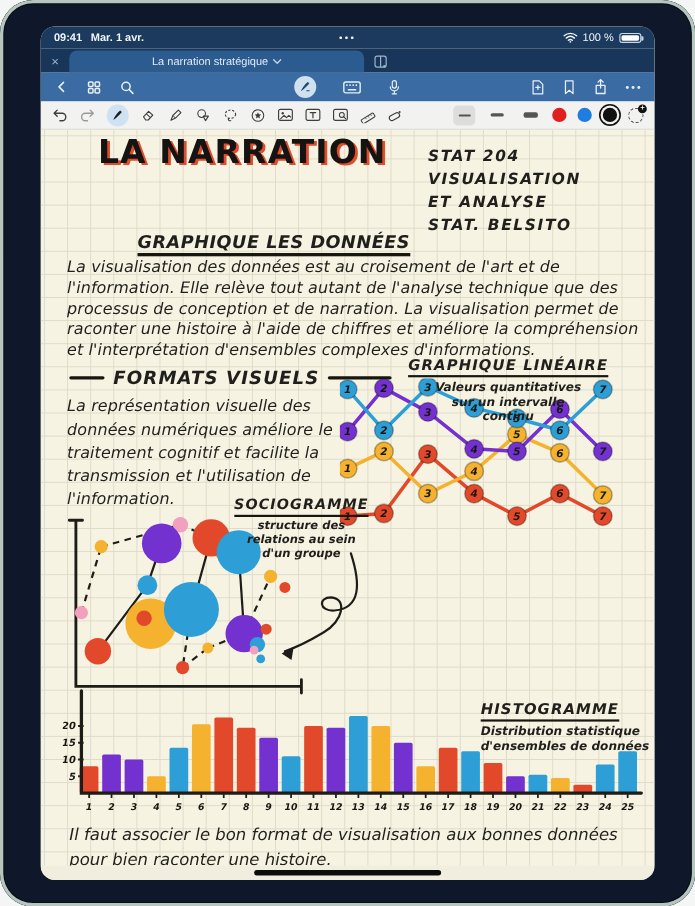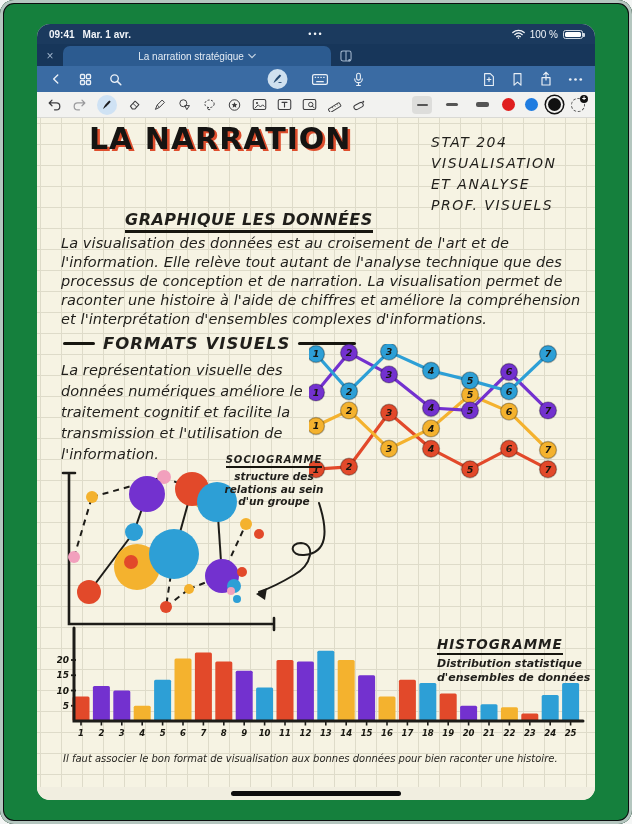--- a/index.html
+++ b/index.html
@@ -1,19 +1,19 @@
 <!DOCTYPE html>
 <html><head>
 <meta charset="utf-8">
 <style>
   * { box-sizing: border-box; margin: 0; padding: 0; }
   html,body { width: 632px; height: 824px; }
   body { background: #f4f6f5; font-family: "Liberation Sans", sans-serif; position: relative; }
 
-  .device { position: absolute; inset: 0; background: #15803d; border-radius: 14px;
+  .device { position: absolute; inset: 0; background: #0f172a; border-radius: 30px;
             box-shadow: inset 0 0 0 3px #b4c6bf, inset 0 0 0 4px #0b0c0e; }
   .screen { position: absolute; left: 37px; top: 24px; width: 558px; height: 776px;
             background: #f6f3e4; border-radius: 13px; overflow: hidden;
             display: flex; flex-direction: column; }
 
   
   .status-bar { height: 20px; background: #1b3a5e; color: #f2f5f9; font-size: 10px;
                 display: flex; align-items: center; padding: 0 12px; flex: none; }
   .status-left { display: flex; gap: 8px; font-weight: bold; }
   .status-center { position: absolute; left: 50%; transform: translateX(-50%); letter-spacing: 2px; font-size: 9px; }
@@ -59,21 +59,21 @@
            color: #201f1b; }
   .abs { position: absolute; }
   .hand { font-family: "DejaVu Sans", sans-serif; font-style: italic; }
 
   .note-title { font-weight: 800; font-family: "DejaVu Sans", sans-serif;
                 color: #151412; text-shadow: 2.5px 2px 0 #de4e2d; letter-spacing: 1px; line-height: 1.0; }
   .note-title .l1 { font-size: 30px; display: block; }
   .note-title .l2 { font-size: 41px; display: block; margin-top: 2px; }
   .note-subtitle { font-size: 16px; font-weight: 800; font-style: italic; letter-spacing: .5px;
                    border-bottom: 3px solid #17160f; padding-bottom: 1px; display: inline-block; }
-  .course-info { font-size: 14px; line-height: 21px; letter-spacing: 1.5px; font-weight: 400; margin-left: 42px; }
+  .course-info { font-size: 14px; line-height: 21px; letter-spacing: 1.5px; font-weight: 700; }
   .body-text { font-size: 14.5px; line-height: 19px; letter-spacing: .1px; }
   .heading-flex { display: flex; align-items: center; gap: 8px; font-weight: 800; font-style: italic;
                   font-family: "DejaVu Sans", sans-serif; font-size: 16.5px; letter-spacing: 1px; }
   .heading-flex:before, .heading-flex:after { content: ""; height: 3px; background: #17160f; border-radius: 2px; }
   .heading-flex:before { width: 32px; } .heading-flex:after { width: 58px; }
   .chart-caption { text-align: center; font-family: "DejaVu Sans", sans-serif; z-index: 2; pointer-events: none; }
   .chart-caption .ct { font-weight: 800; font-style: italic; font-size: 13.5px; letter-spacing: 1px;
                        border-bottom: 2px solid #17160f; display: inline-block; padding-bottom: 1px; }
   .chart-caption .cs { font-weight: 700; font-style: italic; font-size: 11px; line-height: 13.5px; margin-top: 2px; }
 
@@ -303,30 +303,34 @@
       <span class="l1">LA NARRATION</span>
     </div>
     <div class="abs" style="left:88px; top:92px;">
       <span class="note-subtitle hand">GRAPHIQUE LES DONNÉES</span>
     </div>
 
     <div class="abs hand course-info" style="left:352px; top:14px;">
       <div>STAT 204</div>
       <div>VISUALISATION</div>
       <div>ET ANALYSE</div>
-      <div>PROF. VISUELS</div>
+      <div>STAT. BELSITO</div>
     </div>
 
     <div class="abs hand body-text" style="left:24px; top:116px; width:524px;">La visualisation des données est au croisement de l'art et de l'information. Elle relève tout autant de l'analyse technique que des processus de conception et de narration. La visualisation permet de raconter une histoire à l'aide de chiffres et améliore la compréhension et l'interprétation d'ensembles complexes d'informations.</div>
 
     <div class="abs heading-flex" style="left:26px; top:216px;">
       <span>FORMATS VISUELS</span>
     </div>
     <div class="abs hand body-text" style="left:24px; top:242px; width:262px; line-height:21px;">La représentation visuelle des données numériques améliore le traitement cognitif et facilite la transmission et l'utilisation de l'information.</div>
 
+    <div class="abs chart-caption" style="left:330px; top:203px; width:190px;">
+      <span class="ct">GRAPHIQUE LINÉAIRE</span><br>
+      <span class="cs" style="display:inline-block;width:150px;">Valeurs quantitatives sur un intervalle continu</span>
+    </div>
     <svg class="abs" style="left:272px; top:226px;" width="252" height="152" viewBox="0 0 252 152">
           <polyline points="7,125.2 40,122.8 80,68.80000000000001 122,104.8 161,125.2 200,104.8 239,125.2" fill="none" stroke="#e2492a" stroke-width="3.2" stroke-linejoin="round"></polyline>
           <circle cx="7" cy="125.2" r="8.5" fill="#e2492a" stroke="rgba(0,0,0,0.28)" stroke-width="1.4"></circle>
           <text x="7" y="128.6" text-anchor="middle" font-size="9.5" font-weight="bold" font-style="italic" fill="#17160f" font-family="DejaVu Sans, sans-serif">1</text>
           <circle cx="40" cy="122.8" r="8.5" fill="#e2492a" stroke="rgba(0,0,0,0.28)" stroke-width="1.4"></circle>
           <text x="40" y="126.2" text-anchor="middle" font-size="9.5" font-weight="bold" font-style="italic" fill="#17160f" font-family="DejaVu Sans, sans-serif">2</text>
           <circle cx="80" cy="68.80000000000001" r="8.5" fill="#e2492a" stroke="rgba(0,0,0,0.28)" stroke-width="1.4"></circle>
           <text x="80" y="72.20000000000002" text-anchor="middle" font-size="9.5" font-weight="bold" font-style="italic" fill="#17160f" font-family="DejaVu Sans, sans-serif">3</text>
           <circle cx="122" cy="104.8" r="8.5" fill="#e2492a" stroke="rgba(0,0,0,0.28)" stroke-width="1.4"></circle>
           <text x="122" y="108.2" text-anchor="middle" font-size="9.5" font-weight="bold" font-style="italic" fill="#17160f" font-family="DejaVu Sans, sans-serif">4</text>
@@ -377,21 +381,21 @@
           <text x="122" y="30.20000000000001" text-anchor="middle" font-size="9.5" font-weight="bold" font-style="italic" fill="#17160f" font-family="DejaVu Sans, sans-serif">4</text>
           <circle cx="161" cy="36.400000000000006" r="8.5" fill="#2d9fd6" stroke="rgba(0,0,0,0.28)" stroke-width="1.4"></circle>
           <text x="161" y="39.800000000000004" text-anchor="middle" font-size="9.5" font-weight="bold" font-style="italic" fill="#17160f" font-family="DejaVu Sans, sans-serif">5</text>
           <circle cx="200" cy="47.19999999999999" r="8.5" fill="#2d9fd6" stroke="rgba(0,0,0,0.28)" stroke-width="1.4"></circle>
           <text x="200" y="50.59999999999999" text-anchor="middle" font-size="9.5" font-weight="bold" font-style="italic" fill="#17160f" font-family="DejaVu Sans, sans-serif">6</text>
           <circle cx="239" cy="10" r="8.5" fill="#2d9fd6" stroke="rgba(0,0,0,0.28)" stroke-width="1.4"></circle>
           <text x="239" y="13.4" text-anchor="middle" font-size="9.5" font-weight="bold" font-style="italic" fill="#17160f" font-family="DejaVu Sans, sans-serif">7</text>
         </svg>
 
     <div class="abs chart-caption" style="left:162px; top:330px; width:150px;">
-      <span class="ct" style="font-size:10px;">SOCIOGRAMME</span><br>
+      <span class="ct" style="font-size:13px;">SOCIOGRAMME</span><br>
       <span class="cs" style="display:inline-block;width:105px;font-size:10.5px;line-height:12.5px;">structure des relations au sein d'un groupe</span>
     </div>
     <svg class="abs" style="left:15px; top:343px;" width="322" height="200" viewBox="0 0 322 200">
       <path d="M17 12 V163 H222 M11 12 H23 M222 157 V169" stroke="#1d1c18" stroke-width="2.6" fill="none" stroke-linecap="round"></path>
       <g id="sg-graph">
             <line x1="40" y1="36" x2="112" y2="16" stroke="#1d1c18" stroke-width="2" stroke-dasharray="6 5"></line>
             <line x1="22" y1="96" x2="40" y2="36" stroke="#1d1c18" stroke-width="2" stroke-dasharray="6 5"></line>
             <line x1="112" y1="16" x2="140" y2="28" stroke="#1d1c18" stroke-width="2" stroke-dasharray="6 5"></line>
             <line x1="82" y1="71" x2="95" y2="33" stroke="#1d1c18" stroke-width="2" stroke-dasharray="none"></line>
             <line x1="82" y1="71" x2="37" y2="131" stroke="#1d1c18" stroke-width="2" stroke-dasharray="none"></line>
@@ -513,21 +517,21 @@
           <text x="472.79999999999995" y="110" text-anchor="middle" font-size="8.5" font-weight="bold" font-style="italic" fill="#17160f" font-family="DejaVu Sans, sans-serif">23</text>
           <rect x="484.7" y="69.075" width="17" height="25.924999999999997" fill="#2d9fd6" rx="1.5"></rect>
           <line x1="493.2" y1="95" x2="493.2" y2="99.5" stroke="#1d1c18" stroke-width="1.6"></line>
           <text x="493.2" y="110" text-anchor="middle" font-size="8.5" font-weight="bold" font-style="italic" fill="#17160f" font-family="DejaVu Sans, sans-serif">24</text>
           <rect x="505.0999999999999" y="56.875" width="17" height="38.125" fill="#2d9fd6" rx="1.5"></rect>
           <line x1="513.5999999999999" y1="95" x2="513.5999999999999" y2="99.5" stroke="#1d1c18" stroke-width="1.6"></line>
           <text x="513.5999999999999" y="110" text-anchor="middle" font-size="8.5" font-weight="bold" font-style="italic" fill="#17160f" font-family="DejaVu Sans, sans-serif">25</text>
           <path d="M17 2 V95 H526" stroke="#1d1c18" stroke-width="3" fill="none" stroke-linecap="round"></path>
         </svg>
 
-    <div class="abs hand" style="left:26px; top:630px; width:512px; font-size:10px; line-height:22px;">Il faut associer le bon format de visualisation aux bonnes données pour bien raconter une histoire.</div>
+    <div class="abs hand" style="left:26px; top:630px; width:512px; font-size:15px; line-height:22px;">Il faut associer le bon format de visualisation aux bonnes données pour bien raconter une histoire.</div>
   </div>
 
   <div class="bottom-strip">
     <div class="home-indicator"></div>
   </div>
 
 </div>
 </div>
 
 </body></html>

